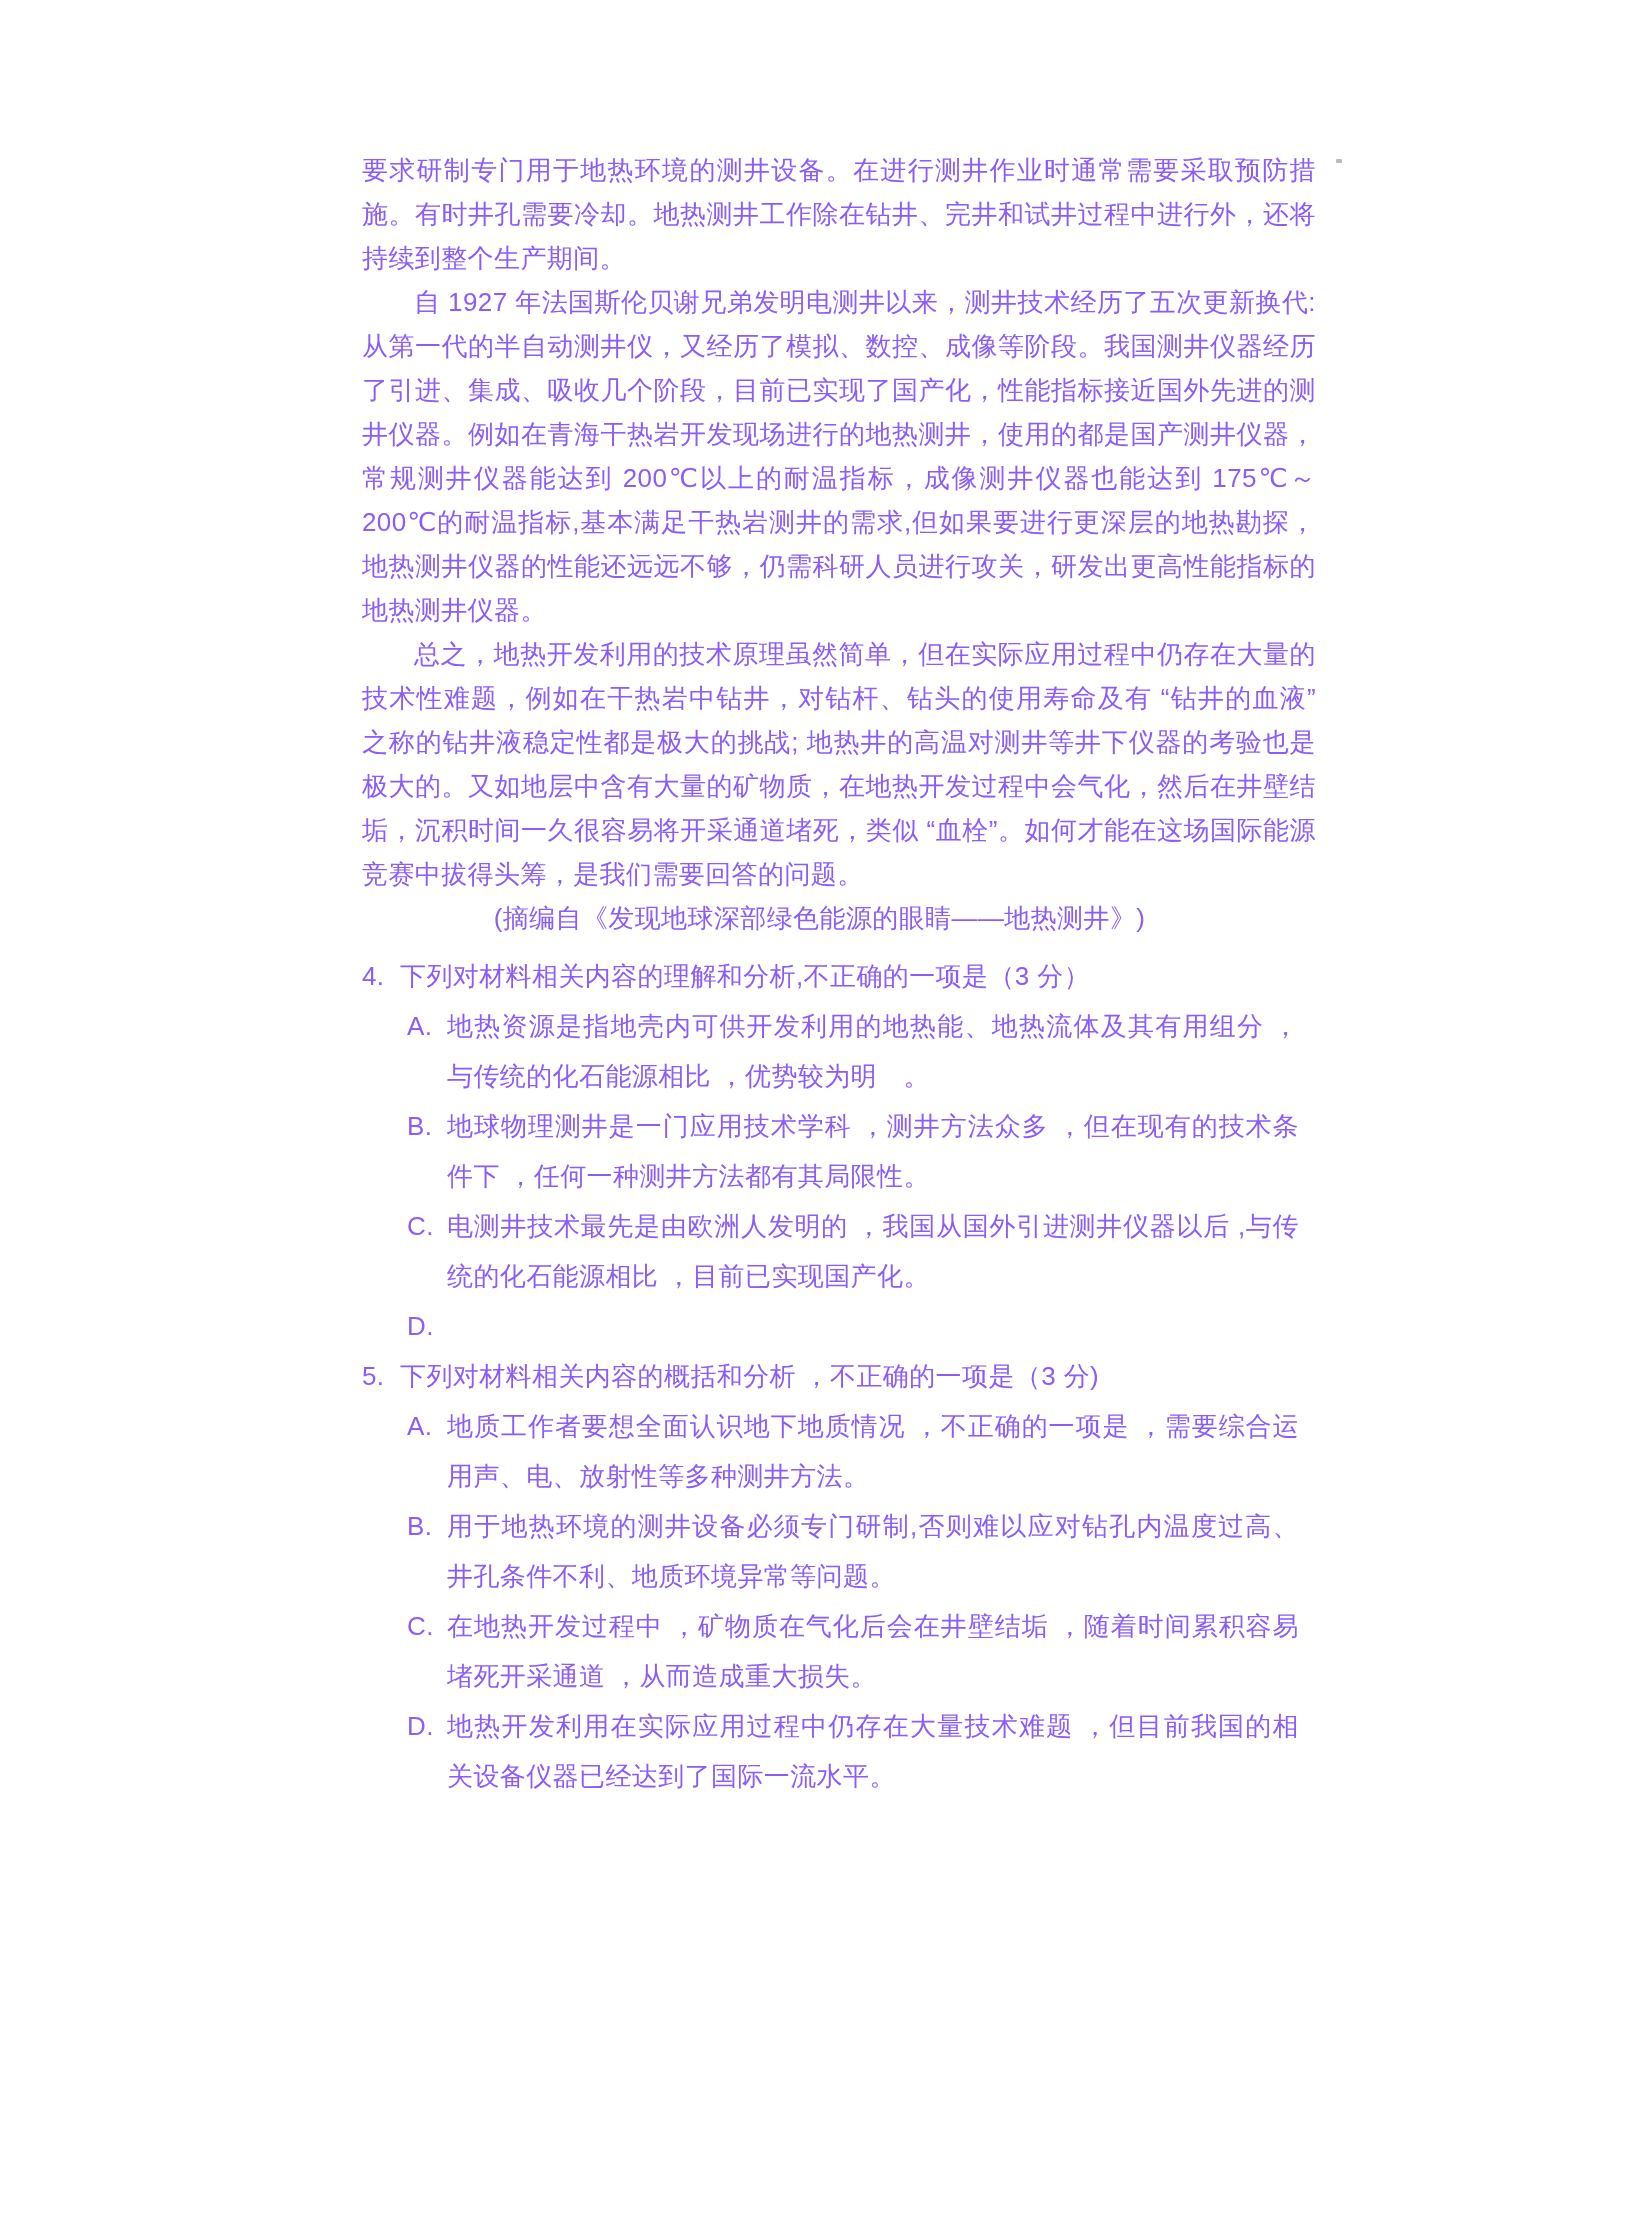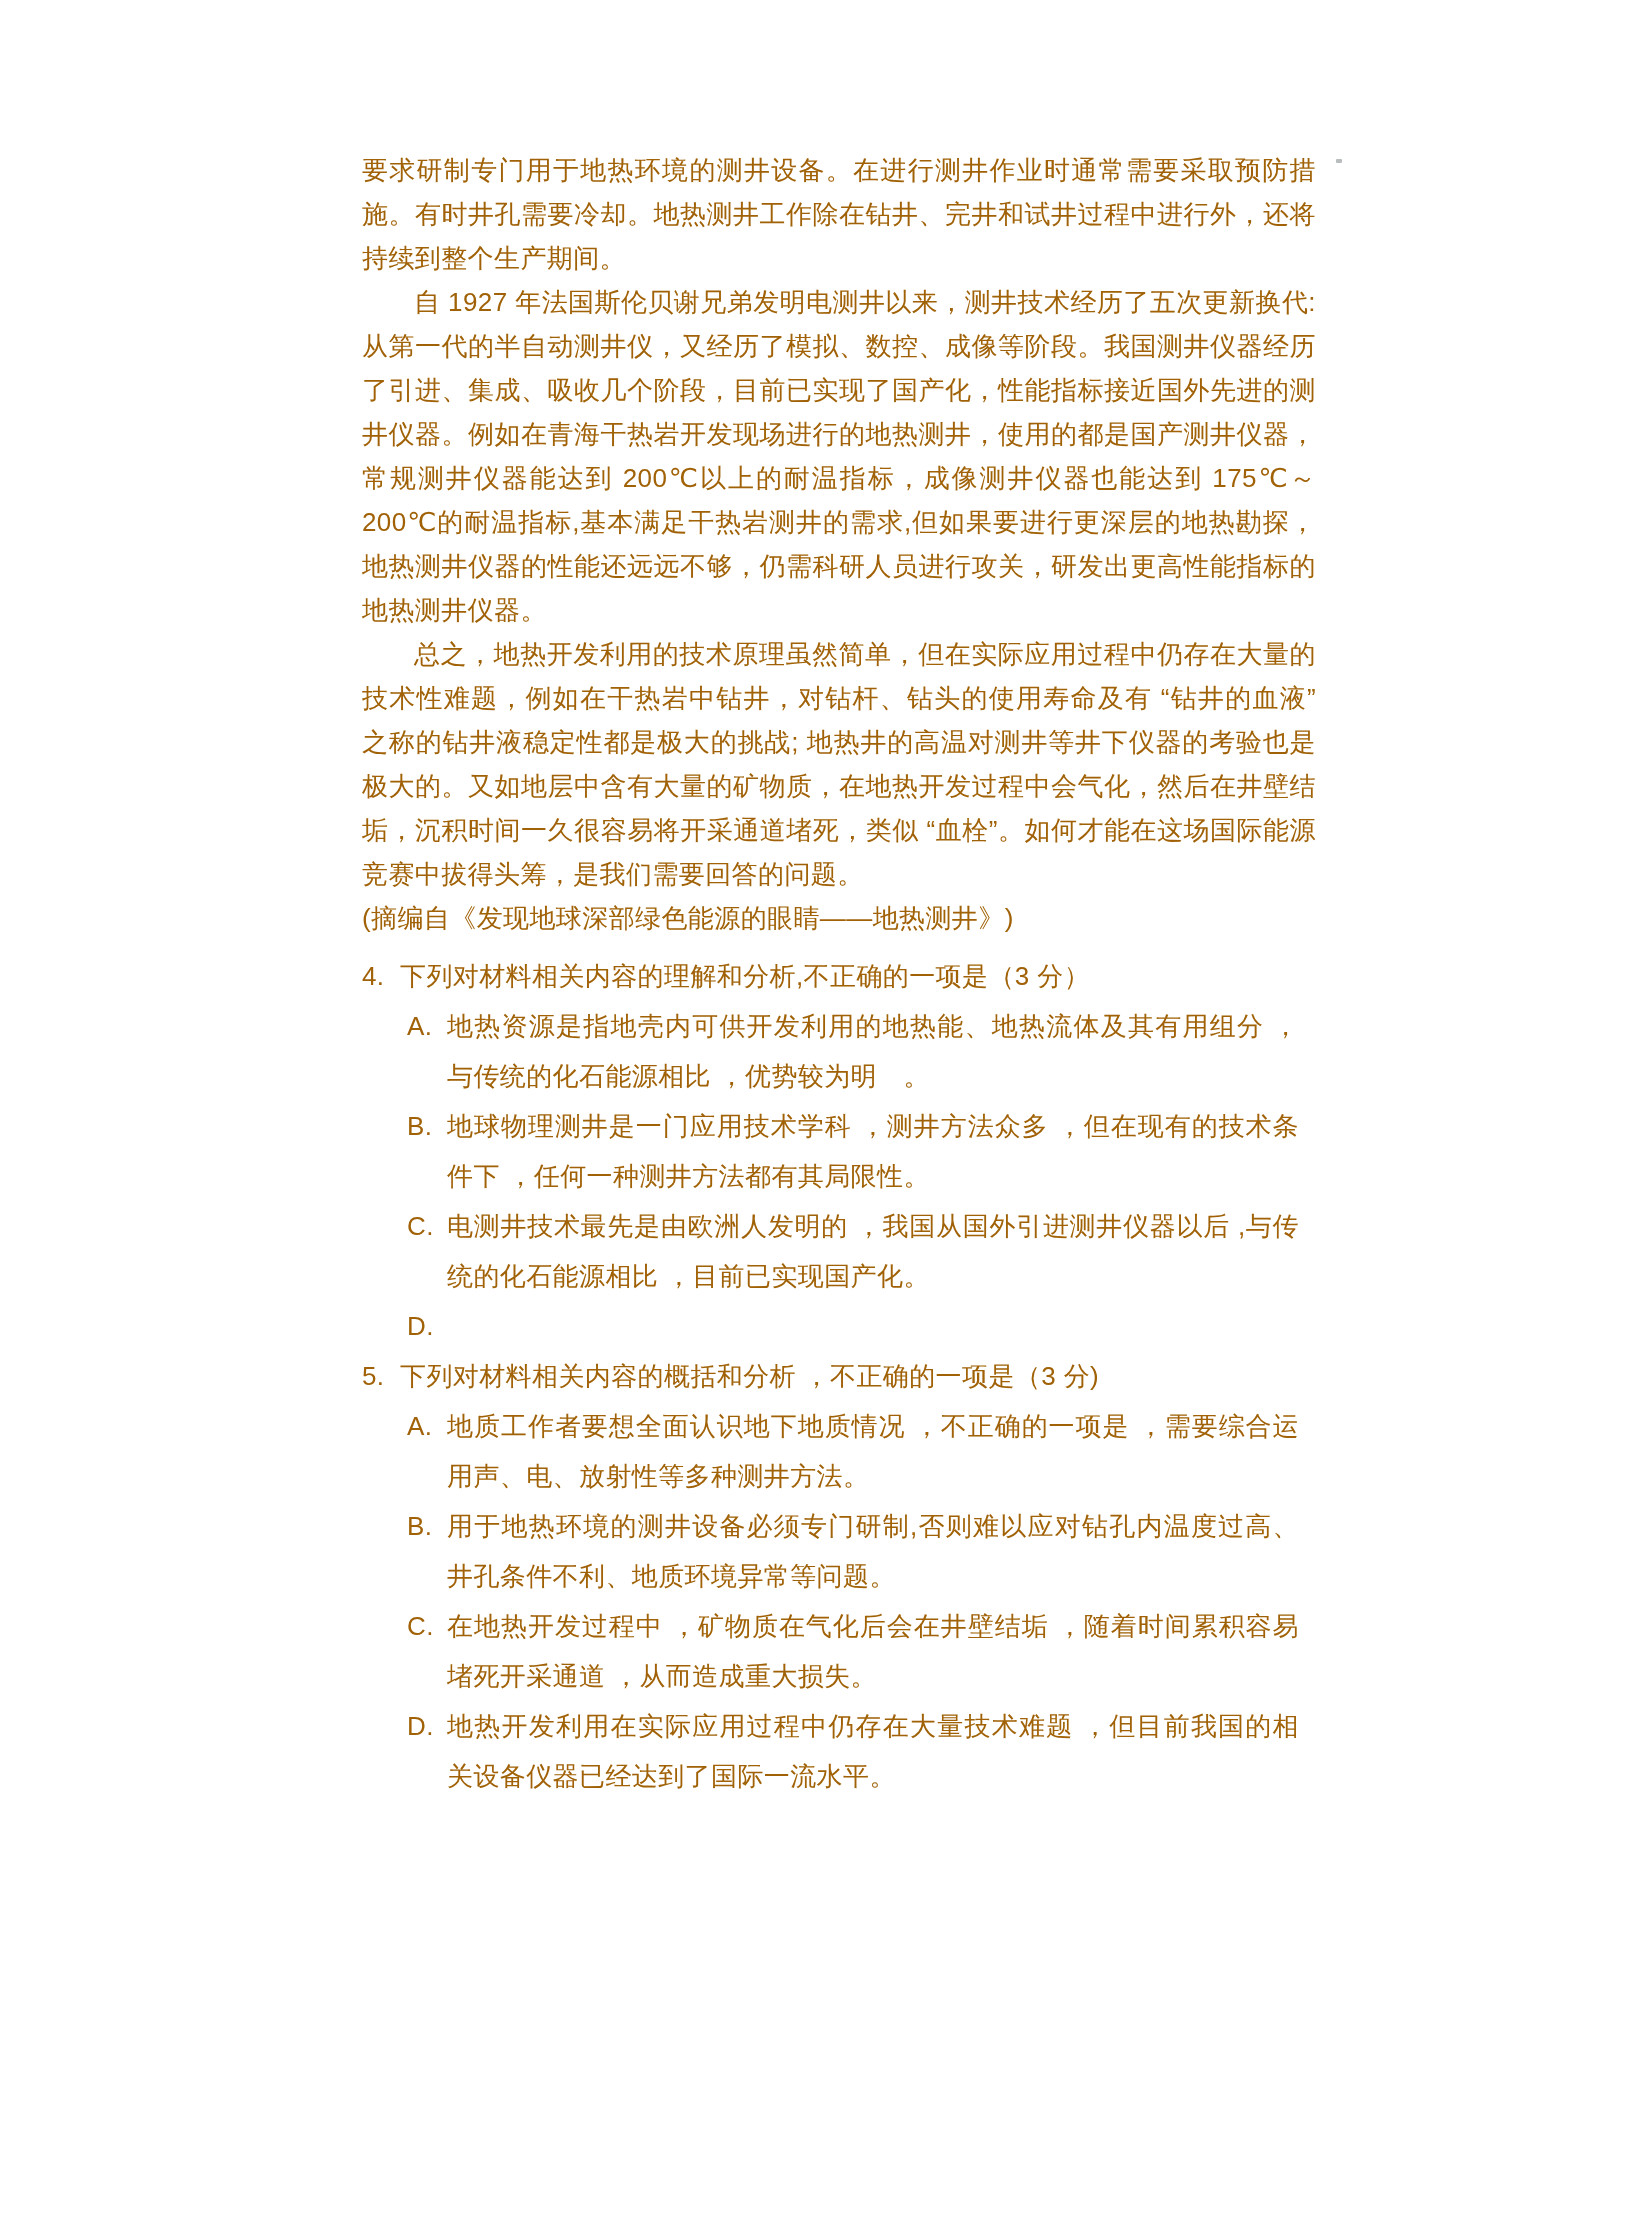--- a/index.html
+++ b/index.html
@@ -2,42 +2,42 @@
 <html style="font-size:14px"><head>
 <meta charset="utf-8">
 <style>
   html, body { margin: 0; padding: 0; background: #ffffff; }
   .page {
     position: relative;
     width: 1645px;
     height: 2234px;
     background: #ffffff;
     font-family: "Liberation Sans", "DejaVu Sans", sans-serif;
-    color: #a16207;
+    color: #8b5cf6;
     overflow: hidden;
   }
   .content {
     position: absolute;
     left: 362px;
     top: 148px;
     width: 954px;
   }
   .para {
     font-size: 26px;
     line-height: 44px;
     text-align: justify;
     text-justify: inter-character;
     letter-spacing: 0.4px;
     margin: 0;
   }
   .para.indent { text-indent: 2em; }
   .source-line {
     font-size: 26px;
     line-height: 44px;
-    text-align: left;
+    text-align: center;
     padding-right: 39px;
     letter-spacing: 0.4px;
   }
   .qa {
     margin-top: 10.5px;
     font-size: 26px;
     line-height: 50px;
     letter-spacing: 0.4px;
   }
   .qstem {

